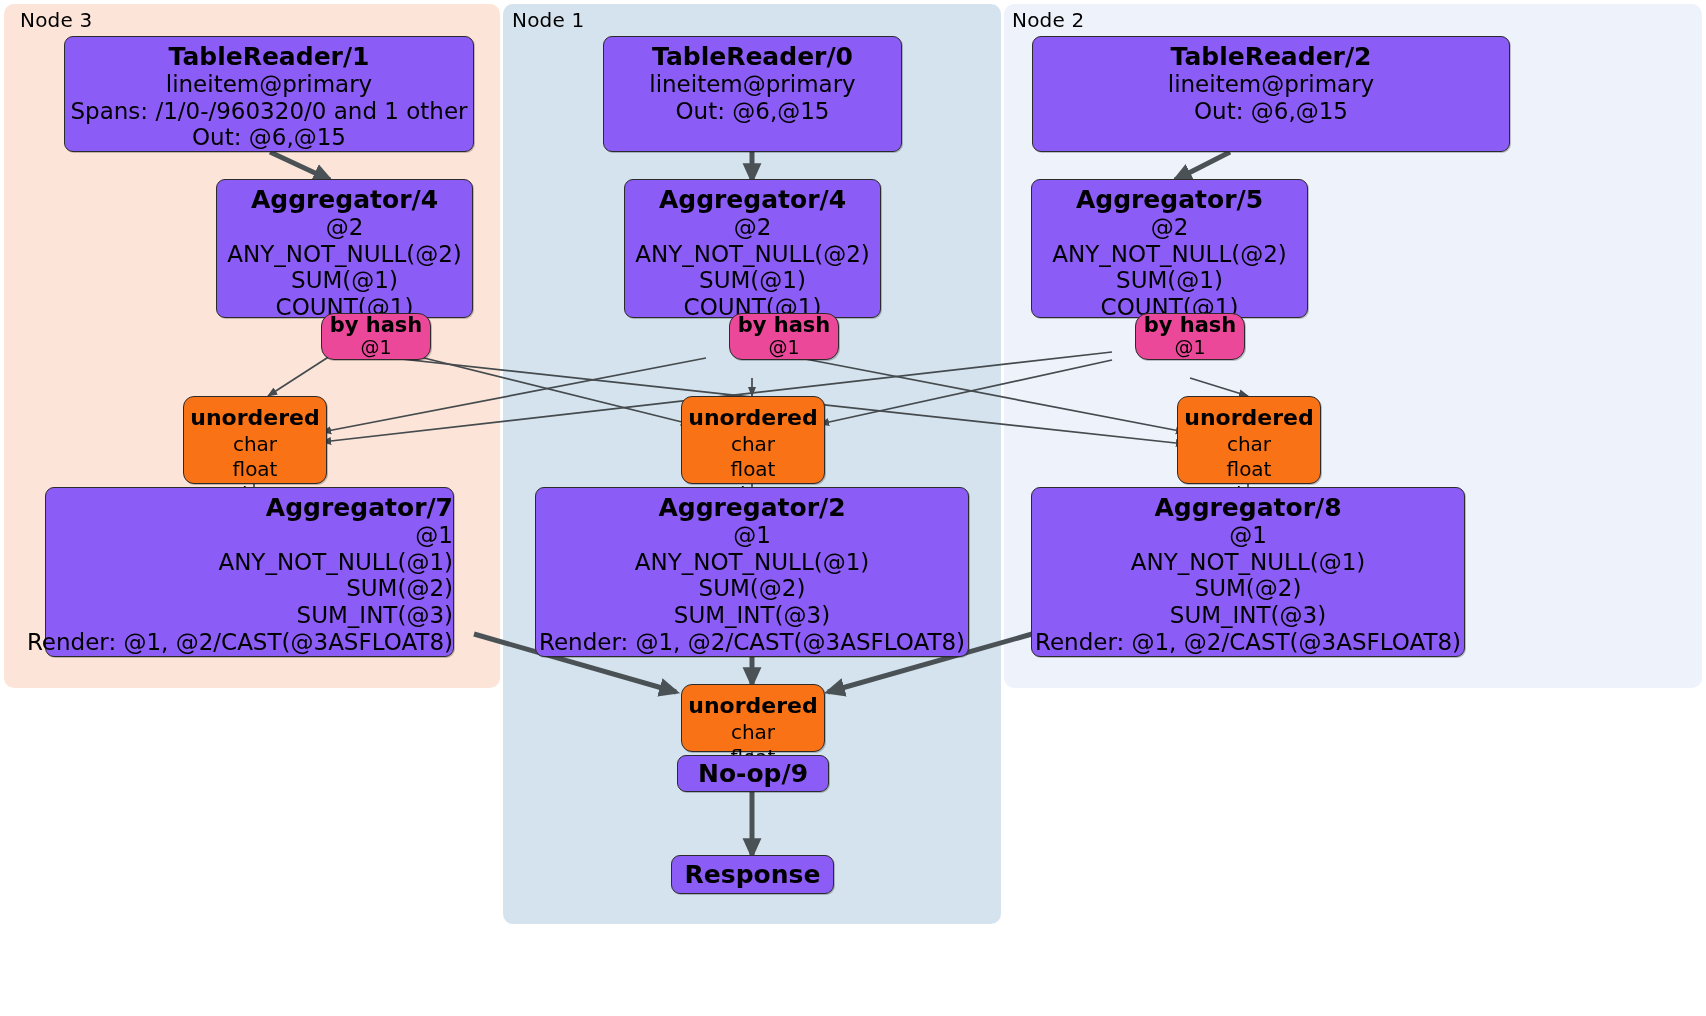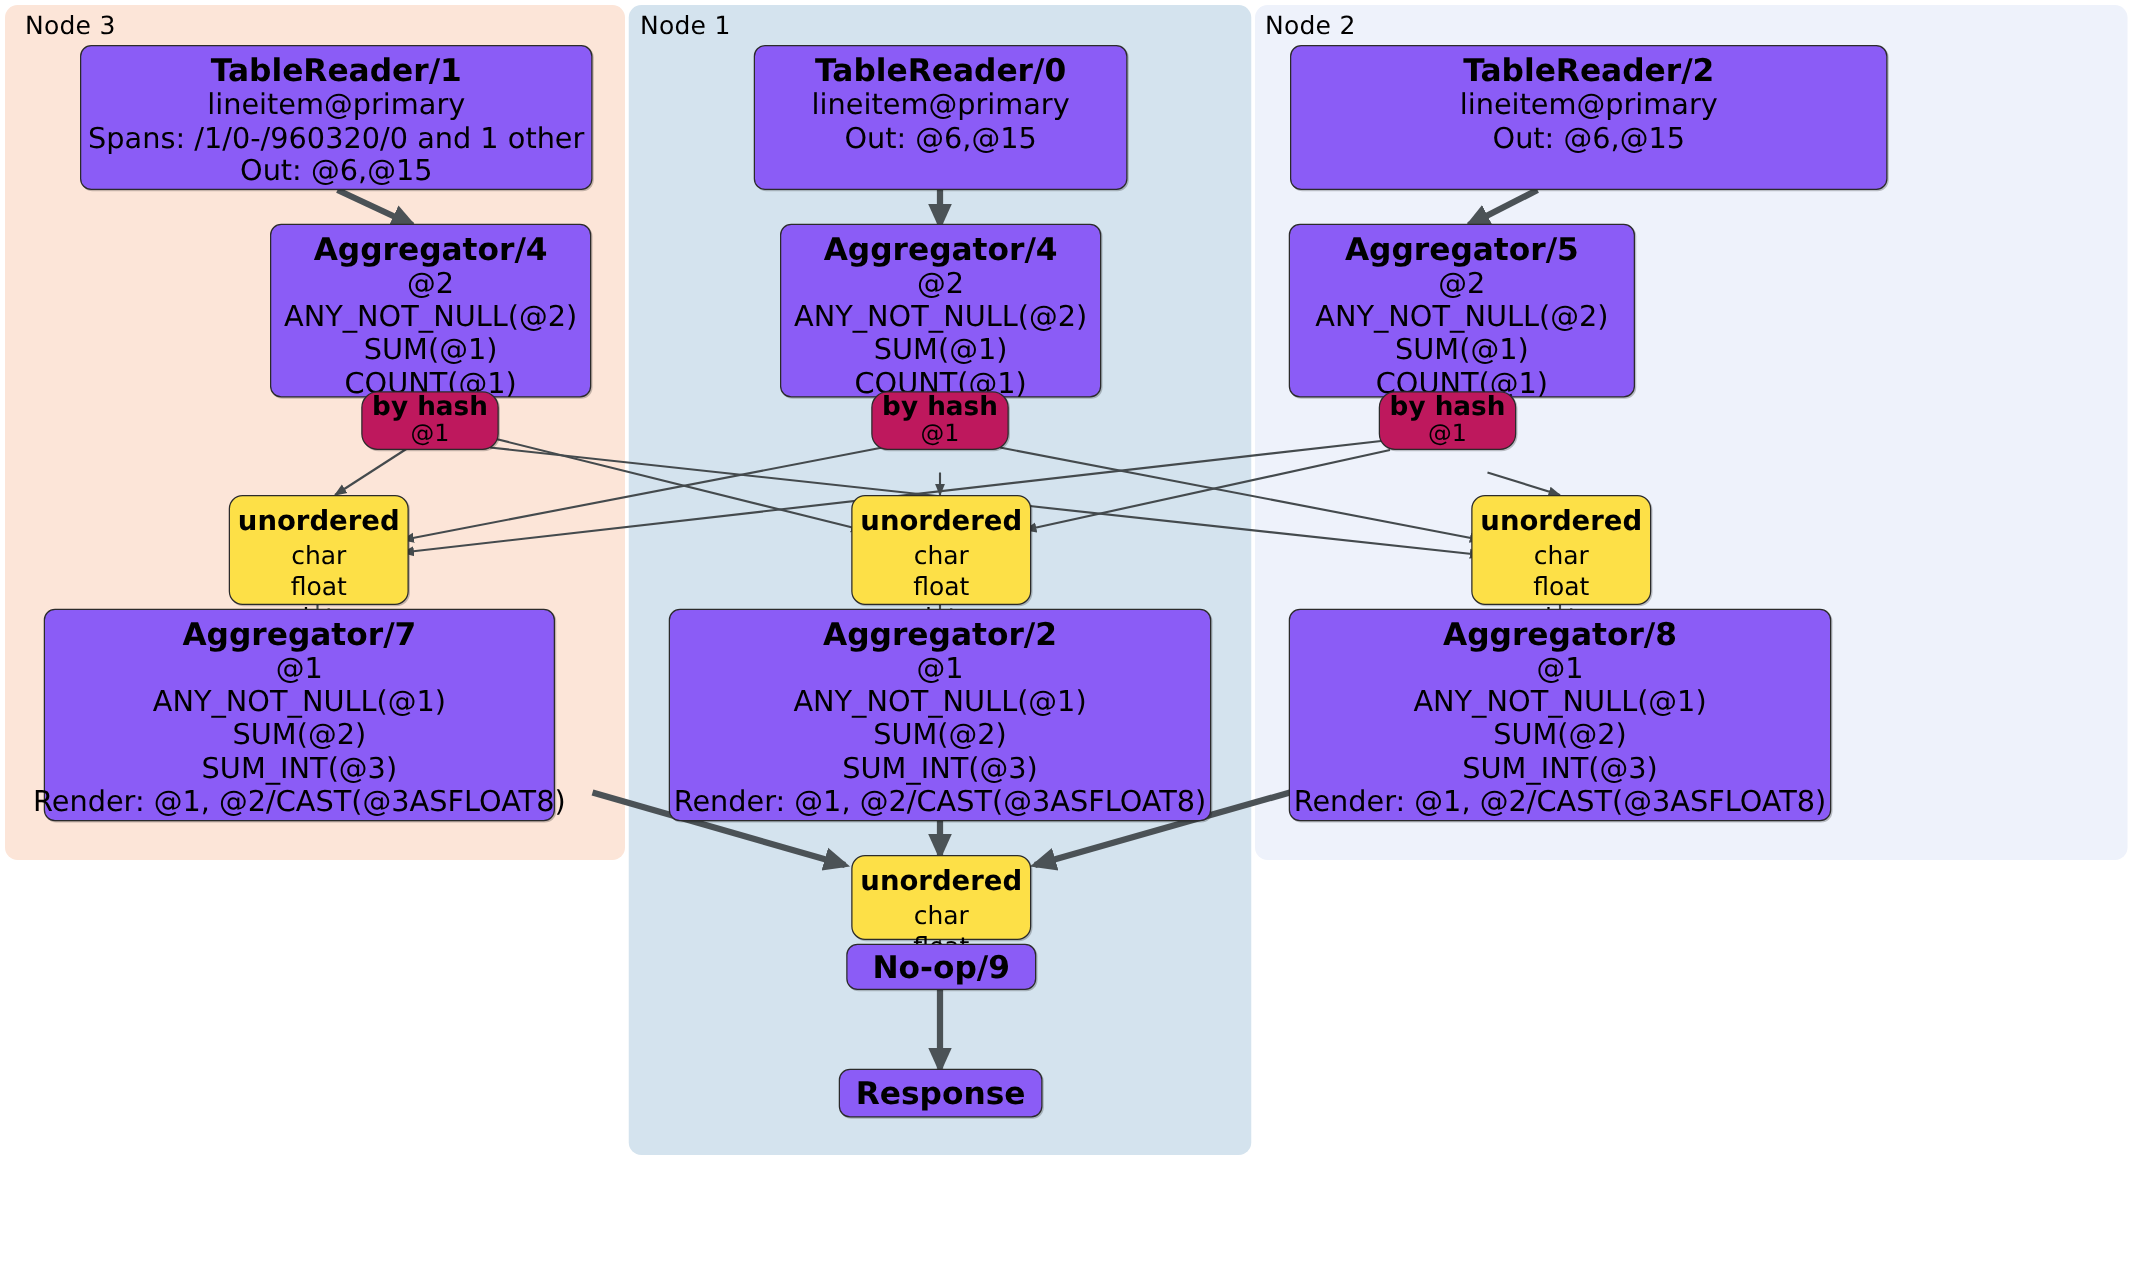--- a/index.html
+++ b/index.html
@@ -31,31 +31,32 @@
   .box .ln{font-size:23px;line-height:1.16;color:#000;white-space:nowrap;}
 
   
   .box.small{justify-content:center;padding-top:0;}
   .box.small .title{font-size:25px;}
 
   
   .router{
     position:absolute;box-sizing:border-box;
     border:1.6px solid #2b2b2b;border-radius:13px;
-    background:#be185d;
+    background:#ec4899;
     display:flex;flex-direction:column;align-items:center;justify-content:center;
     box-shadow:1px 1px 0 rgba(0,0,0,.22);
+    margin-left:32px;
   }
   .router .title{font-size:21px;font-weight:bold;line-height:1.1;}
   .router .ln{font-size:19px;line-height:1.15;}
 
   .recv{
     position:absolute;box-sizing:border-box;
     border:1.6px solid #2b2b2b;border-radius:11px;
-    background:#fde047;
+    background:#f97316;
     display:flex;flex-direction:column;align-items:center;justify-content:flex-start;
     padding-top:7px;
     box-shadow:1px 1px 0 rgba(0,0,0,.22);
   }
   .recv .title{font-size:22px;font-weight:bold;line-height:1.25;}
   .recv .ln{font-size:20px;line-height:1.25;}
 
   
   #edges{position:absolute;left:0;top:0;width:1706px;height:1016px;overflow:visible;}
   #edges .thin{stroke:#444a4d;stroke-width:1.7;fill:none;}
@@ -193,21 +194,21 @@
     <div class="ln">int</div>
   </div>
 
   <div class="recv" style="left:1177px;top:396px;width:144px;height:88px;">
     <div class="title">unordered</div>
     <div class="ln">char</div>
     <div class="ln">float</div>
     <div class="ln">int</div>
   </div>
 
-  <div class="box" style="left:35px;top:487px;width:409px;height:170px;">
+  <div class="box" style="left:45px;top:487px;width:409px;height:170px;align-items:flex-end;">
     <div class="title">Aggregator/7</div>
     <div class="ln">@1</div>
     <div class="ln">ANY_NOT_NULL(@1)</div>
     <div class="ln">SUM(@2)</div>
     <div class="ln">SUM_INT(@3)</div>
     <div class="ln">Render: @1, @2/CAST(@3ASFLOAT8)</div>
   </div>
 
   <div class="box" style="left:535px;top:487px;width:434px;height:170px;">
     <div class="title">Aggregator/2</div>

